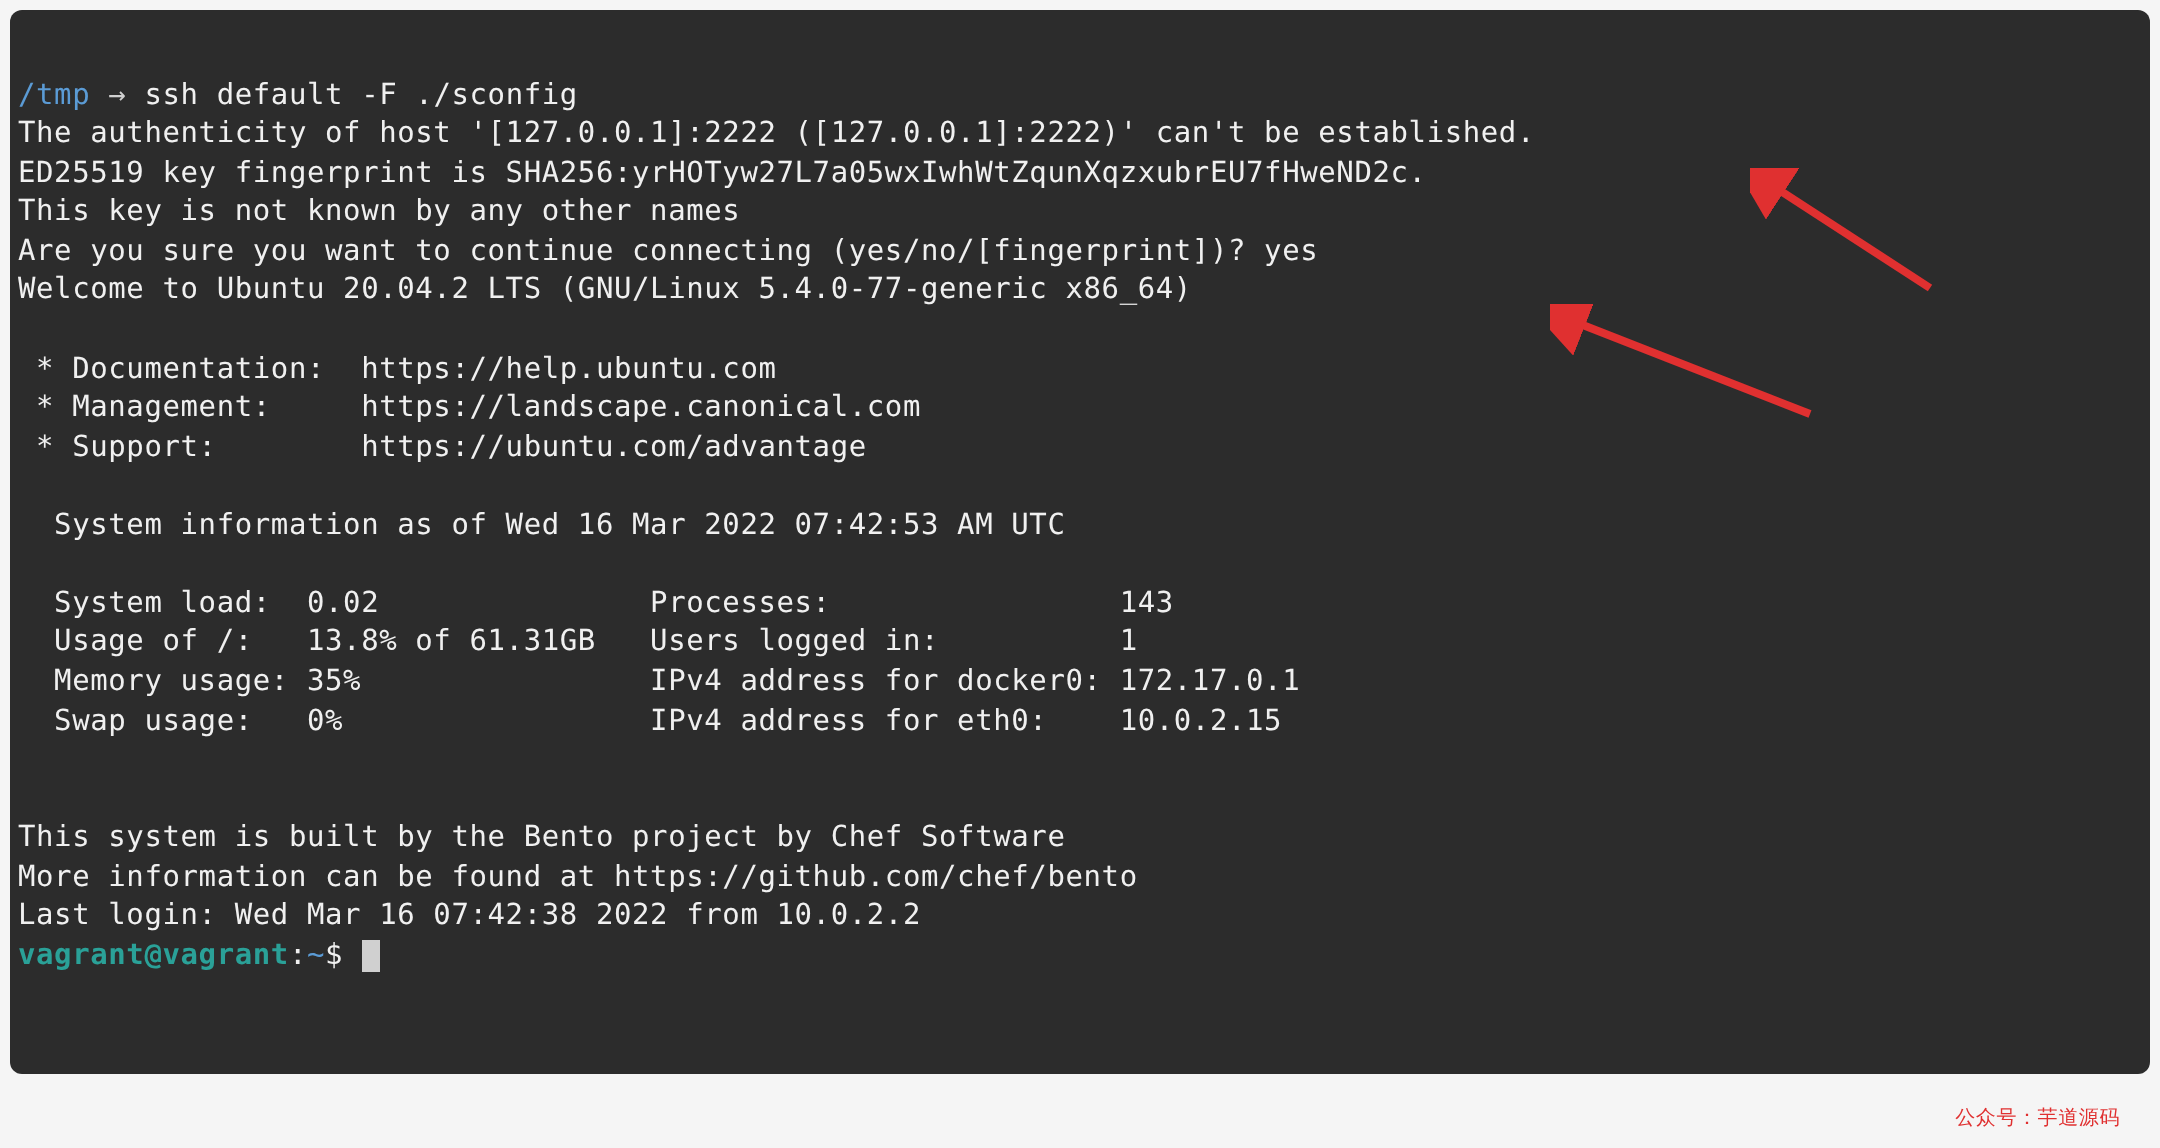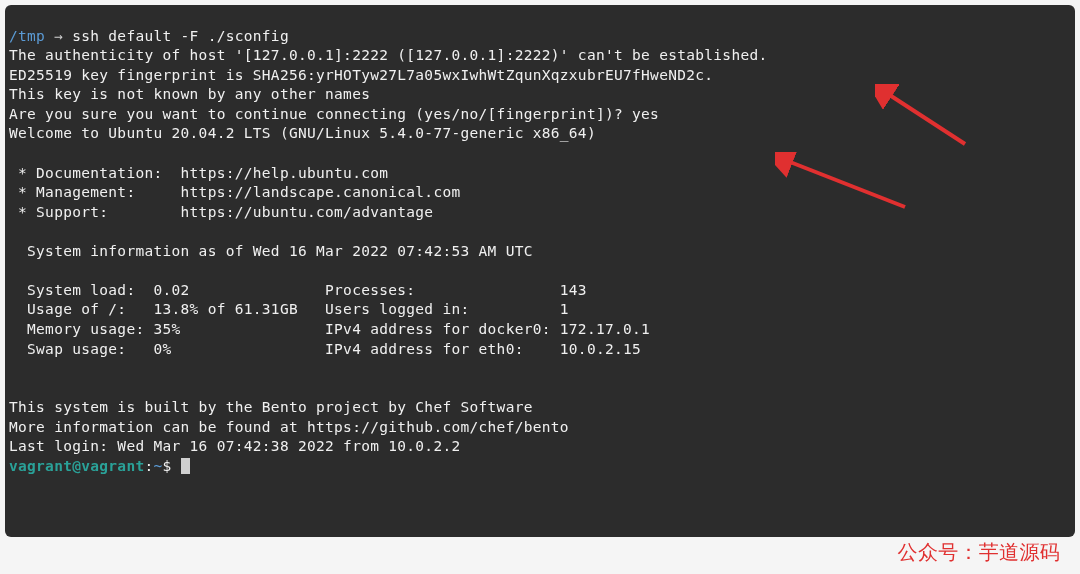--- a/index.html
+++ b/index.html
@@ -15,21 +15,21 @@
       height: 574px;
       position: relative;
       letter-spacing: 0.3px;
     }
     .terminal {
       background: #2c2c2c;
       color: #f0f0f0;
       width: 1070px;
       height: 532px;
       margin: 5px;
-      padding: 2px 4px;
+      padding: 14px 4px;
       border-radius: 6px;
       line-height: 1.35;
       white-space: pre;
       overflow: hidden;
       position: relative;
     }
     .prompt-path { color: #5b9bd5; }
     .prompt-sep { color: #d0d0d0; }
     .teal { color: #2aa198; font-weight: bold; }
     .blue { color: #5b9bd5; }
@@ -44,21 +44,21 @@
     .arrow {
       position: absolute;
       pointer-events: none;
     }
     .arrow svg { display: block; }
     .watermark {
       position: absolute;
       bottom: 8px;
       right: 20px;
       color: #e03030;
-      font-size: 20px;
+      font-size: 10px;
       font-family: sans-serif;
     }
   </style>
 </head>
 <body>
 
 <div class="terminal">
 <span class="prompt-path">/tmp</span><span class="prompt-sep"> → </span><span class="white">ssh default -F ./sconfig</span>
 <span class="white">The authenticity of host '[127.0.0.1]:2222 ([127.0.0.1]:2222)' can't be established.</span>
 <span class="white">ED25519 key fingerprint is SHA256:yrHOTyw27L7a05wxIwhWtZqunXqzxubrEU7fHweND2c.</span>

